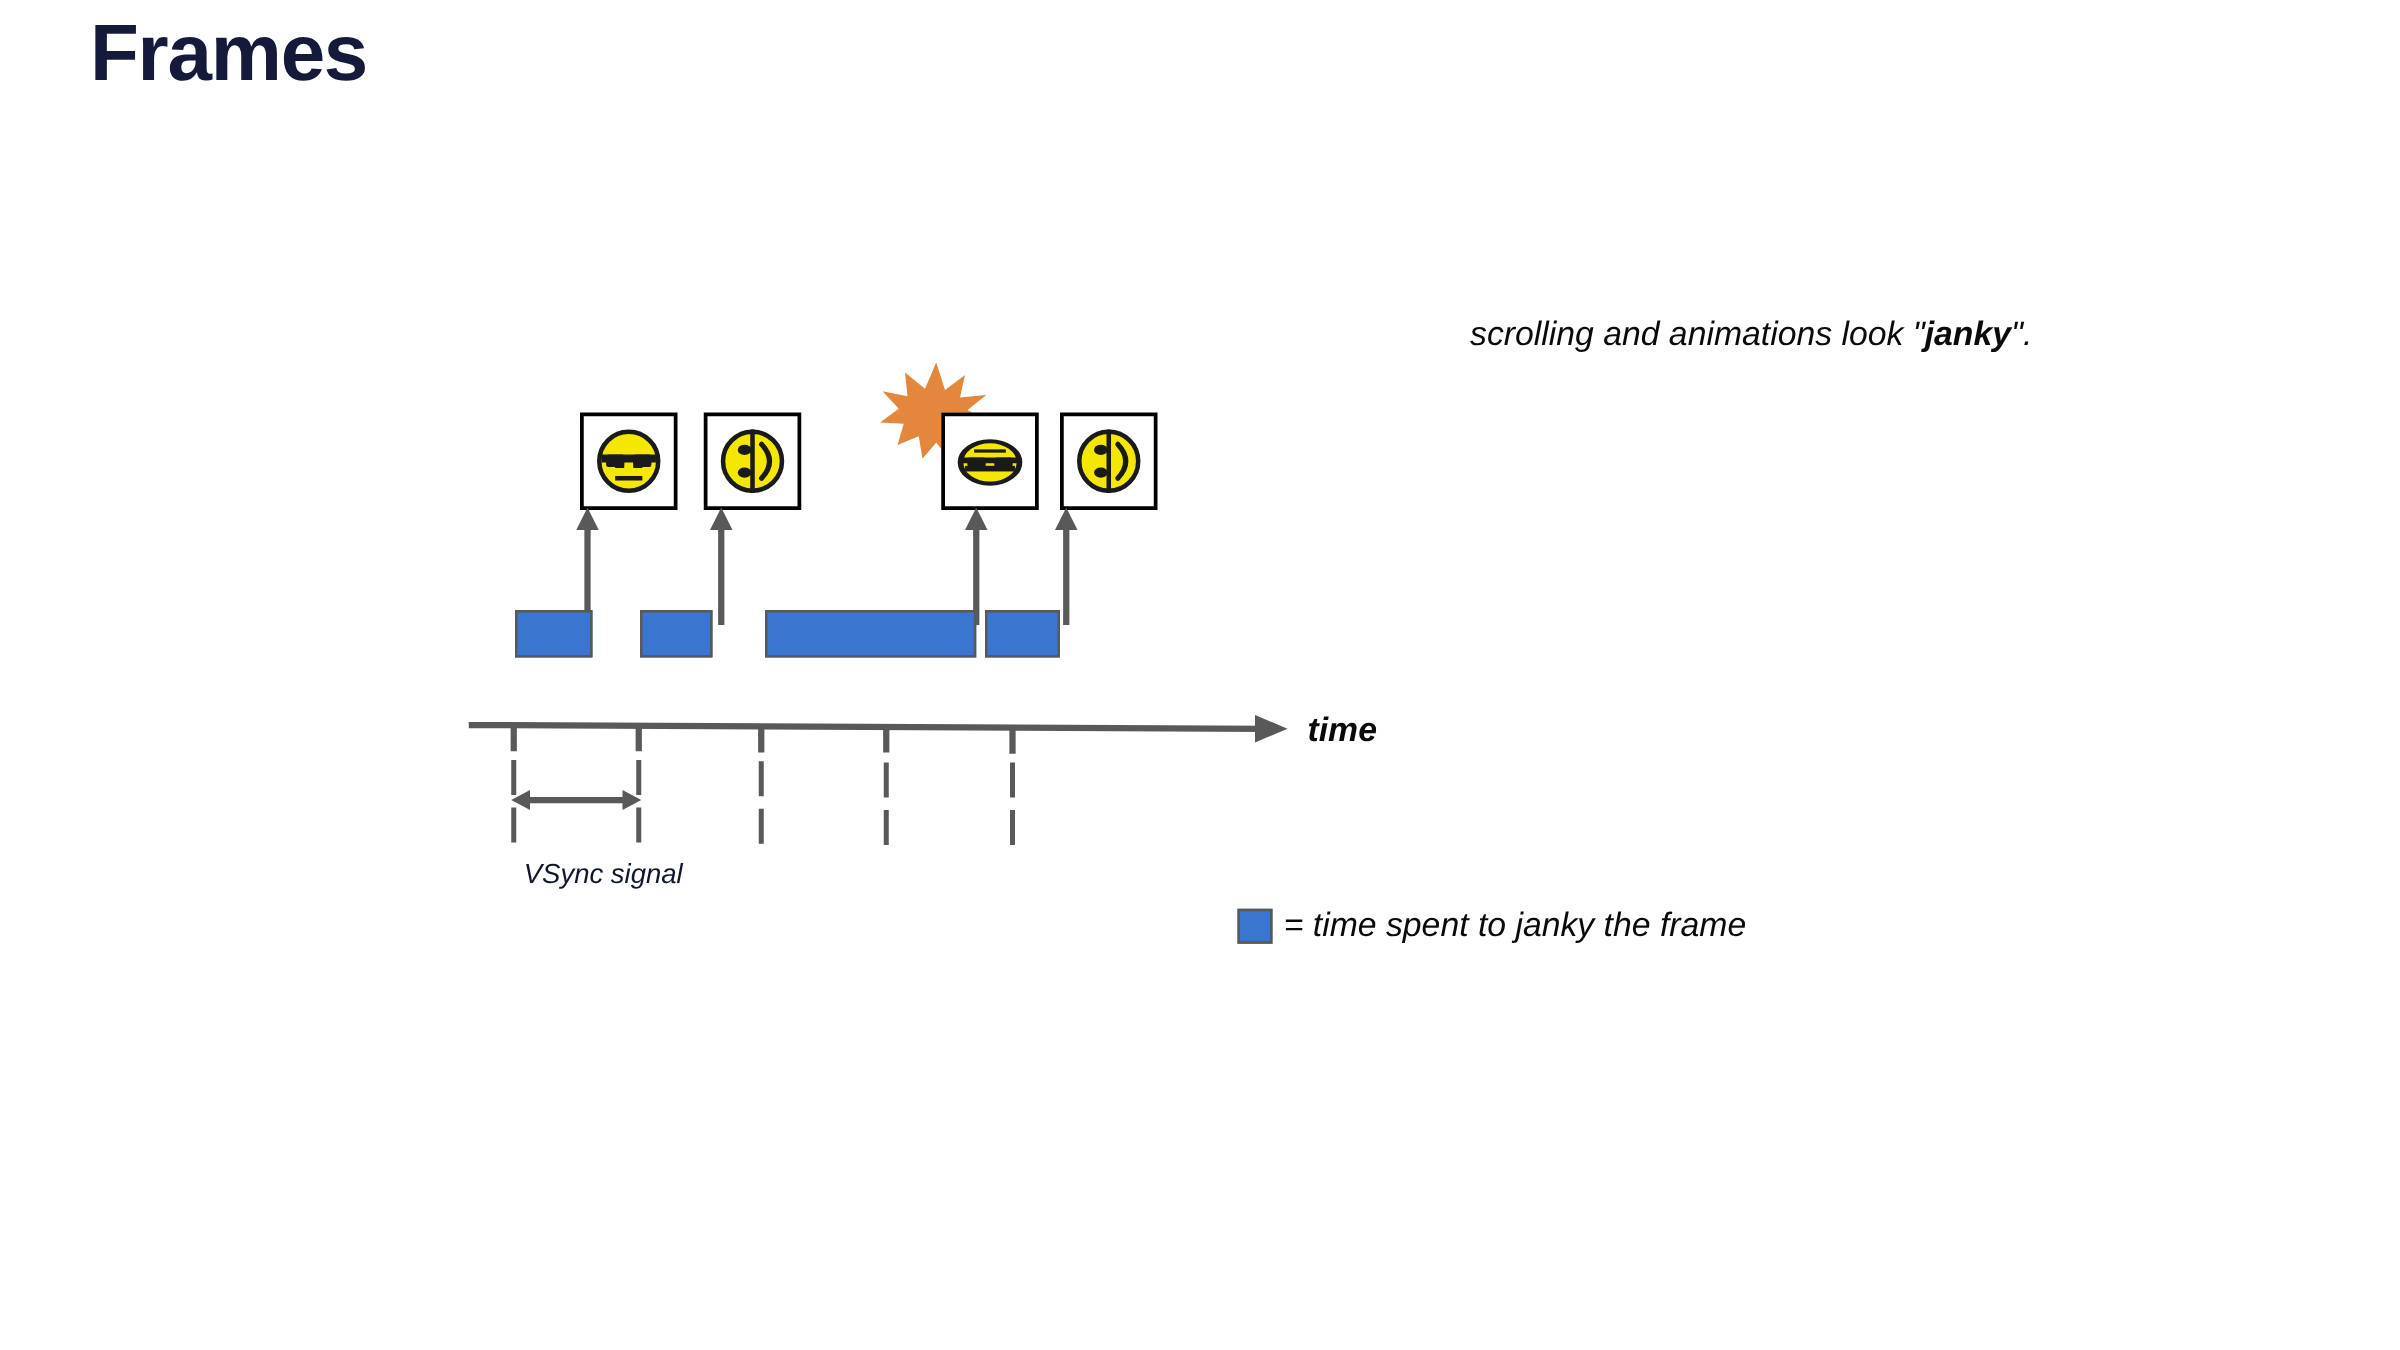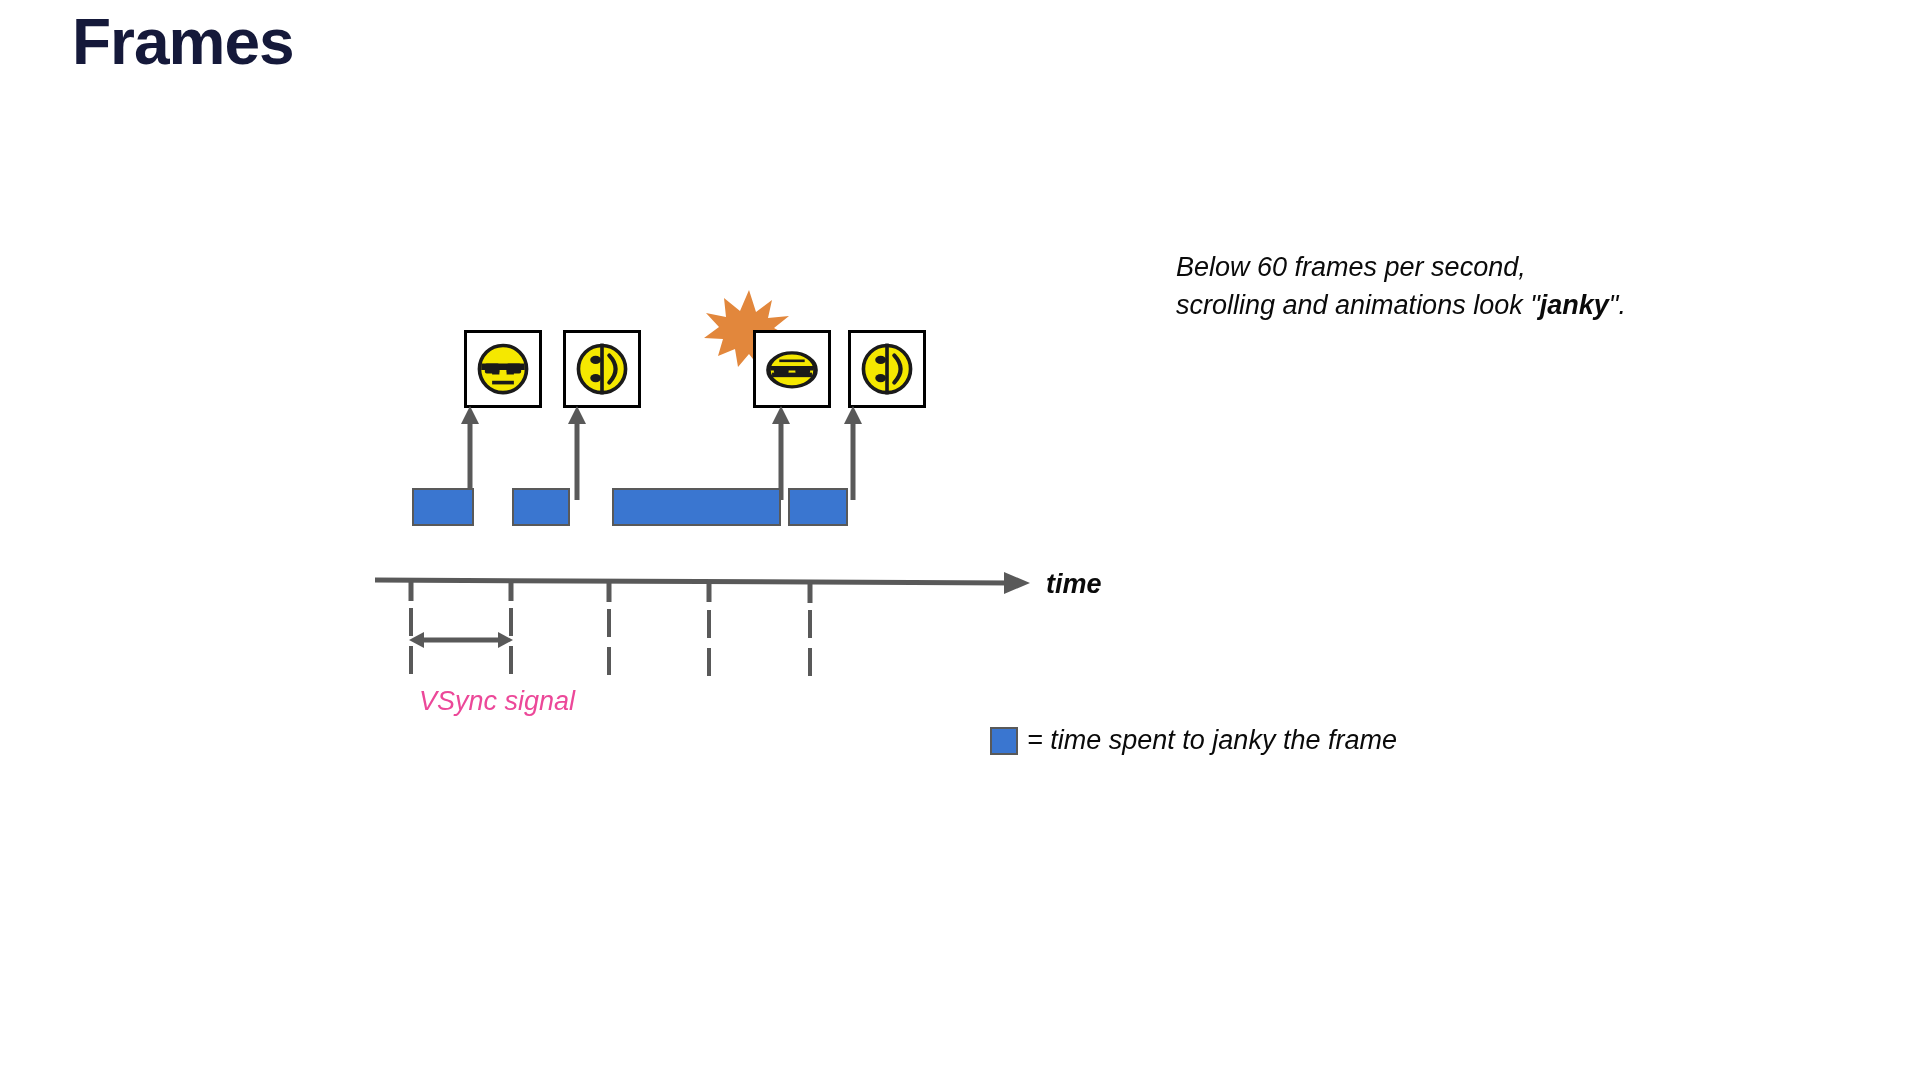--- a/index.html
+++ b/index.html
@@ -100,23 +100,23 @@
   .vsync-dash {
     position: absolute;
     width: 4px;
     background: #595959;
   }
 
   #vsync-label {
     position: absolute;
     left: 419px;
     top: 686px;
-    font-size: 27px;
-    font-style: italic;
-    color: #ec4899;
+    font-size: 22px;
+    font-style: italic;
+    color: #0f172a;
     white-space: nowrap;
     text-align: center;
   }
 
   
   #legend {
     position: absolute;
     left: 990px;
     top: 725px;
     display: flex;
@@ -140,21 +140,20 @@
 
   
   #starburst { position: absolute; left: 702px; top: 288px; }
 </style>
 </head>
 <body>
 
 <div id="slide-title">Frames</div>
 
 <div id="janky-note">
-  <div>Below 60 frames per second,</div>
   <div><span>scrolling and animations look "</span><span class="bold">janky</span><span>".</span></div>
 </div>
 
 <div id="diagram">
 
   <svg id="starburst" width="92" height="82" viewBox="0 0 92 82">
     <polygon fill="#E2873C" points="47,2 54,24 70,12 66,30 87,28 72,40 90,50 70,52 78,68 60,62 58,80 47,66 36,79 33,61 16,68 21,51 2,50 17,39 4,25 24,29 22,10 38,23"></polygon>
   </svg>
 
   <div class="frame-box" style="left:464px; top:330px; width:78px; height:78px;">

